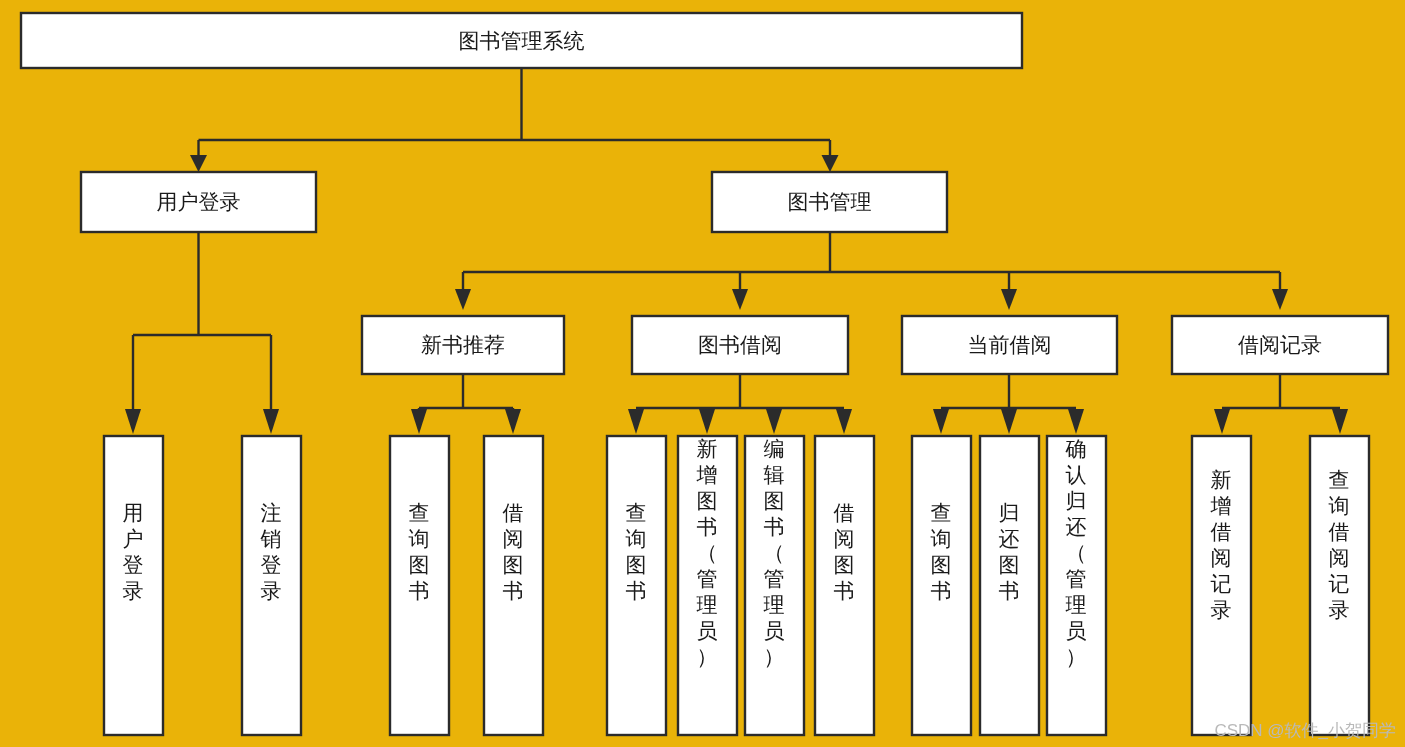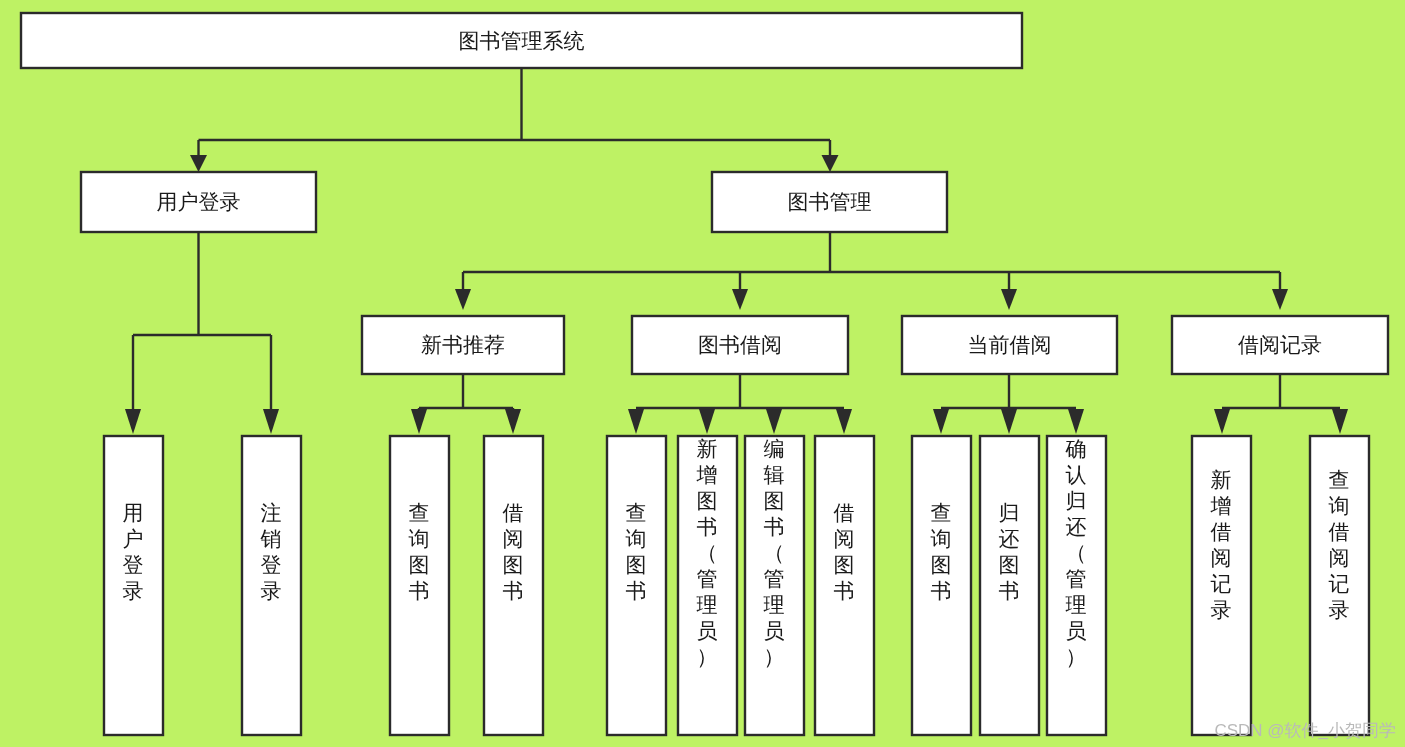--- a/index.html
+++ b/index.html
@@ -8,21 +8,21 @@
     padding: 0;
     background: #ffffff;
   }
   body {
     font-family: "Liberation Sans", "DejaVu Sans", sans-serif;
   }
   #diagram-root {
     position: relative;
     width: 1405px;
     height: 747px;
-    background: #bef264;
+    background: #eab308;
     overflow: hidden;
   }
   svg#diagram-svg {
     position: absolute;
     top: 0;
     left: 0;
     width: 1405px;
     height: 747px;
     display: block;
   }

